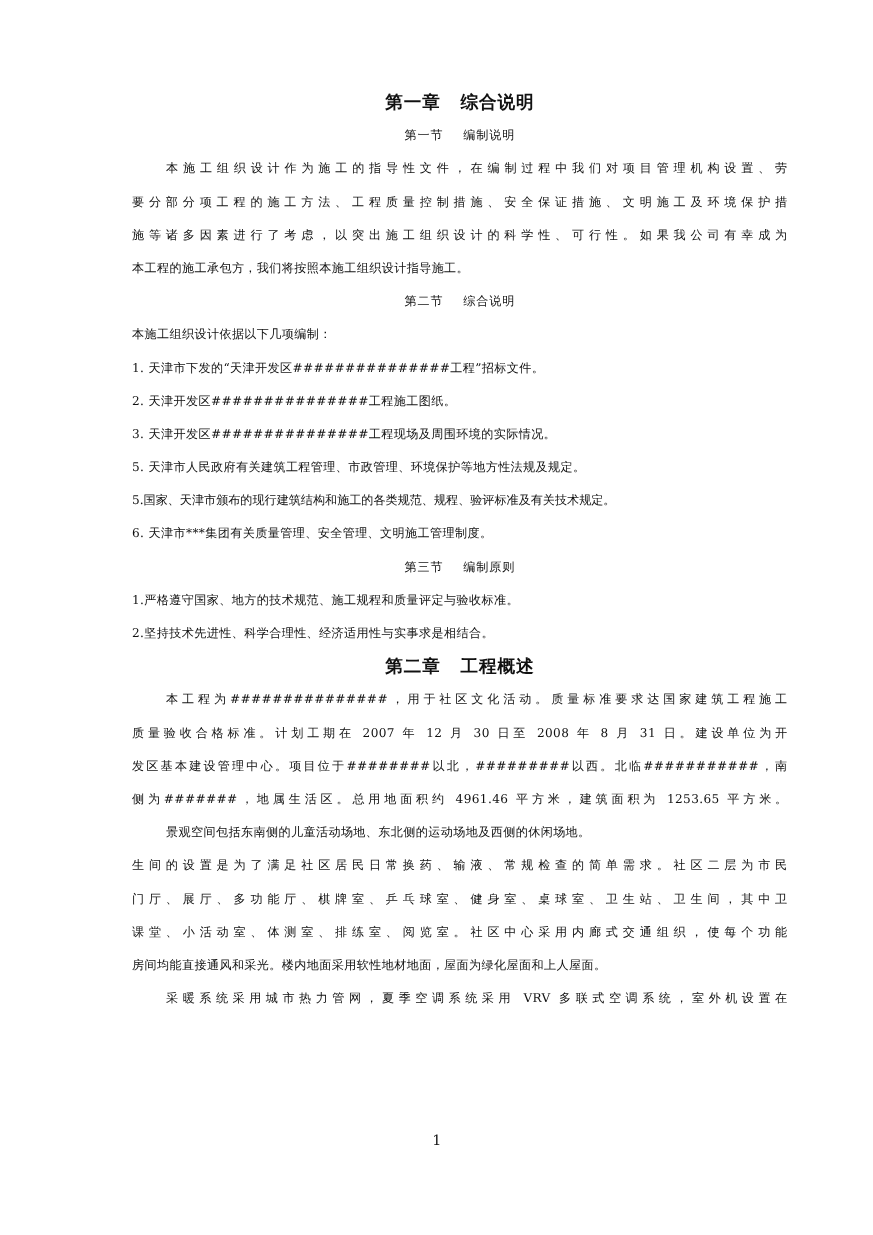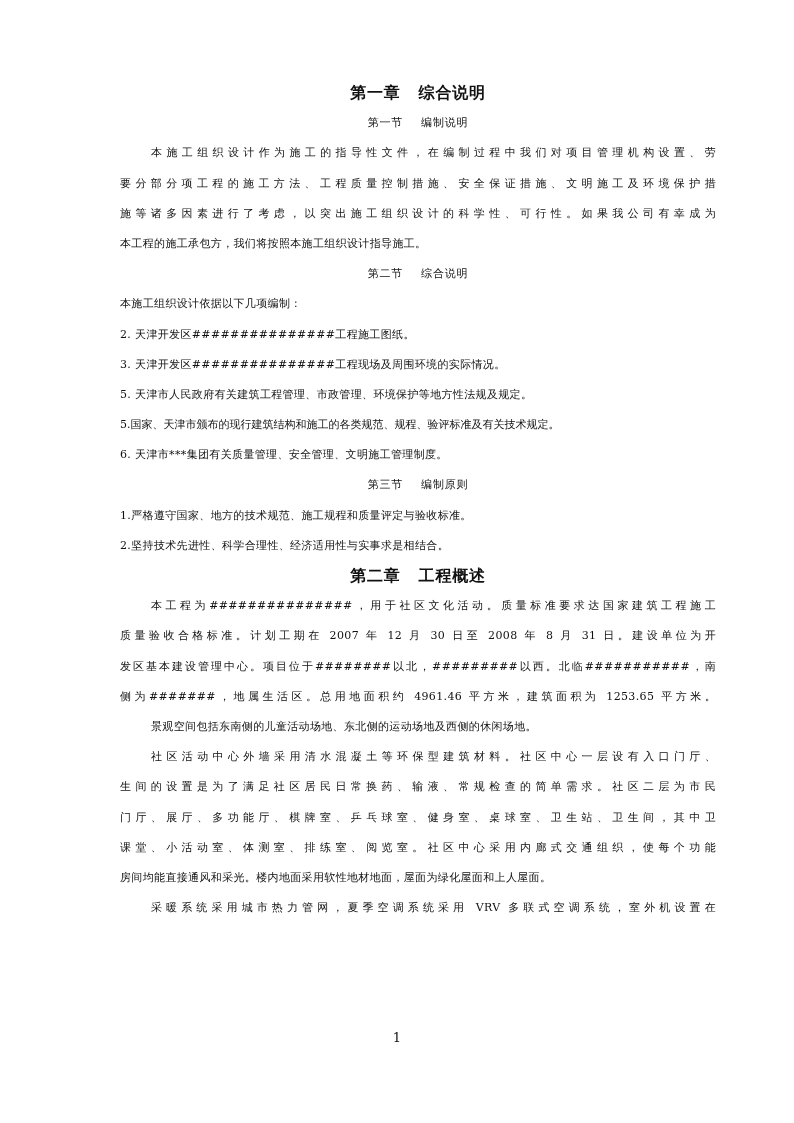--- a/index.html
+++ b/index.html
@@ -43,20 +43,21 @@
   <div class="line indent justify">本施工组织设计作为施工的指导性文件，在编制过程中我们对项目管理机构设置、劳</div>
   <div class="line justify">要分部分项工程的施工方法、工程质量控制措施、安全保证措施、文明施工及环境保护措</div>
   <div class="line justify">施等诸多因素进行了考虑，以突出施工组织设计的科学性、可行性。如果我公司有幸成为</div>
   <div class="line">本工程的施工承包方，我们将按照本施工组织设计指导施工。</div>
 
   <div class="line center section">
     <span>第二节</span><span class="gap"></span><span>综合说明</span>
   </div>
 
   <div class="line">本施工组织设计依据以下几项编制：</div>
+  <div class="line item">1.  天津市下发的“天津开发区###############工程”招标文件。</div>
   <div class="line item">2.  天津开发区###############工程施工图纸。</div>
   <div class="line item">3.  天津开发区###############工程现场及周围环境的实际情况。</div>
   <div class="line item">5.  天津市人民政府有关建筑工程管理、市政管理、环境保护等地方性法规及规定。</div>
   <div class="line item" style="letter-spacing:0px;">5.国家、天津市颁布的现行建筑结构和施工的各类规范、规程、验评标准及有关技术规定。</div>
   <div class="line item">6.  天津市***集团有关质量管理、安全管理、文明施工管理制度。</div>
 
   <div class="line center section">
     <span>第三节</span><span class="gap"></span><span>编制原则</span>
   </div>
 
@@ -67,21 +68,20 @@
     <span>第二章</span><span class="gap"></span><span>工程概述</span>
   </div>
 
   <div class="line indent justify">本工程为###############，用于社区文化活动。质量标准要求达国家建筑工程施工</div>
   <div class="line justify">质量验收合格标准。计划工期在 2007 年 12 月 30 日至 2008 年 8 月 31 日。建设单位为开</div>
   <div class="line justify">发区基本建设管理中心。项目位于########以北，#########以西。北临###########，南</div>
   <div class="line justify">侧为#######，地属生活区。总用地面积约 4961.46 平方米，建筑面积为 1253.65 平方米。</div>
 
   <div class="line indent">景观空间包括东南侧的儿童活动场地、东北侧的运动场地及西侧的休闲场地。</div>
 
-  <div class="line indent justify">社区活动中心外墙采用清水混凝土等环保型建筑材料。社区中心一层设有入口门厅、</div>
   <div class="line justify">生间的设置是为了满足社区居民日常换药、输液、常规检查的简单需求。社区二层为市民</div>
   <div class="line justify">门厅、展厅、多功能厅、棋牌室、乒乓球室、健身室、桌球室、卫生站、卫生间，其中卫</div>
   <div class="line justify">课堂、小活动室、体测室、排练室、阅览室。社区中心采用内廊式交通组织，使每个功能</div>
   <div class="line">房间均能直接通风和采光。楼内地面采用软性地材地面，屋面为绿化屋面和上人屋面。</div>
 
   <div class="line indent justify">采暖系统采用城市热力管网，夏季空调系统采用 VRV 多联式空调系统，室外机设置在</div>
 </div>
 
 <div class="pagenum">1</div>
 

